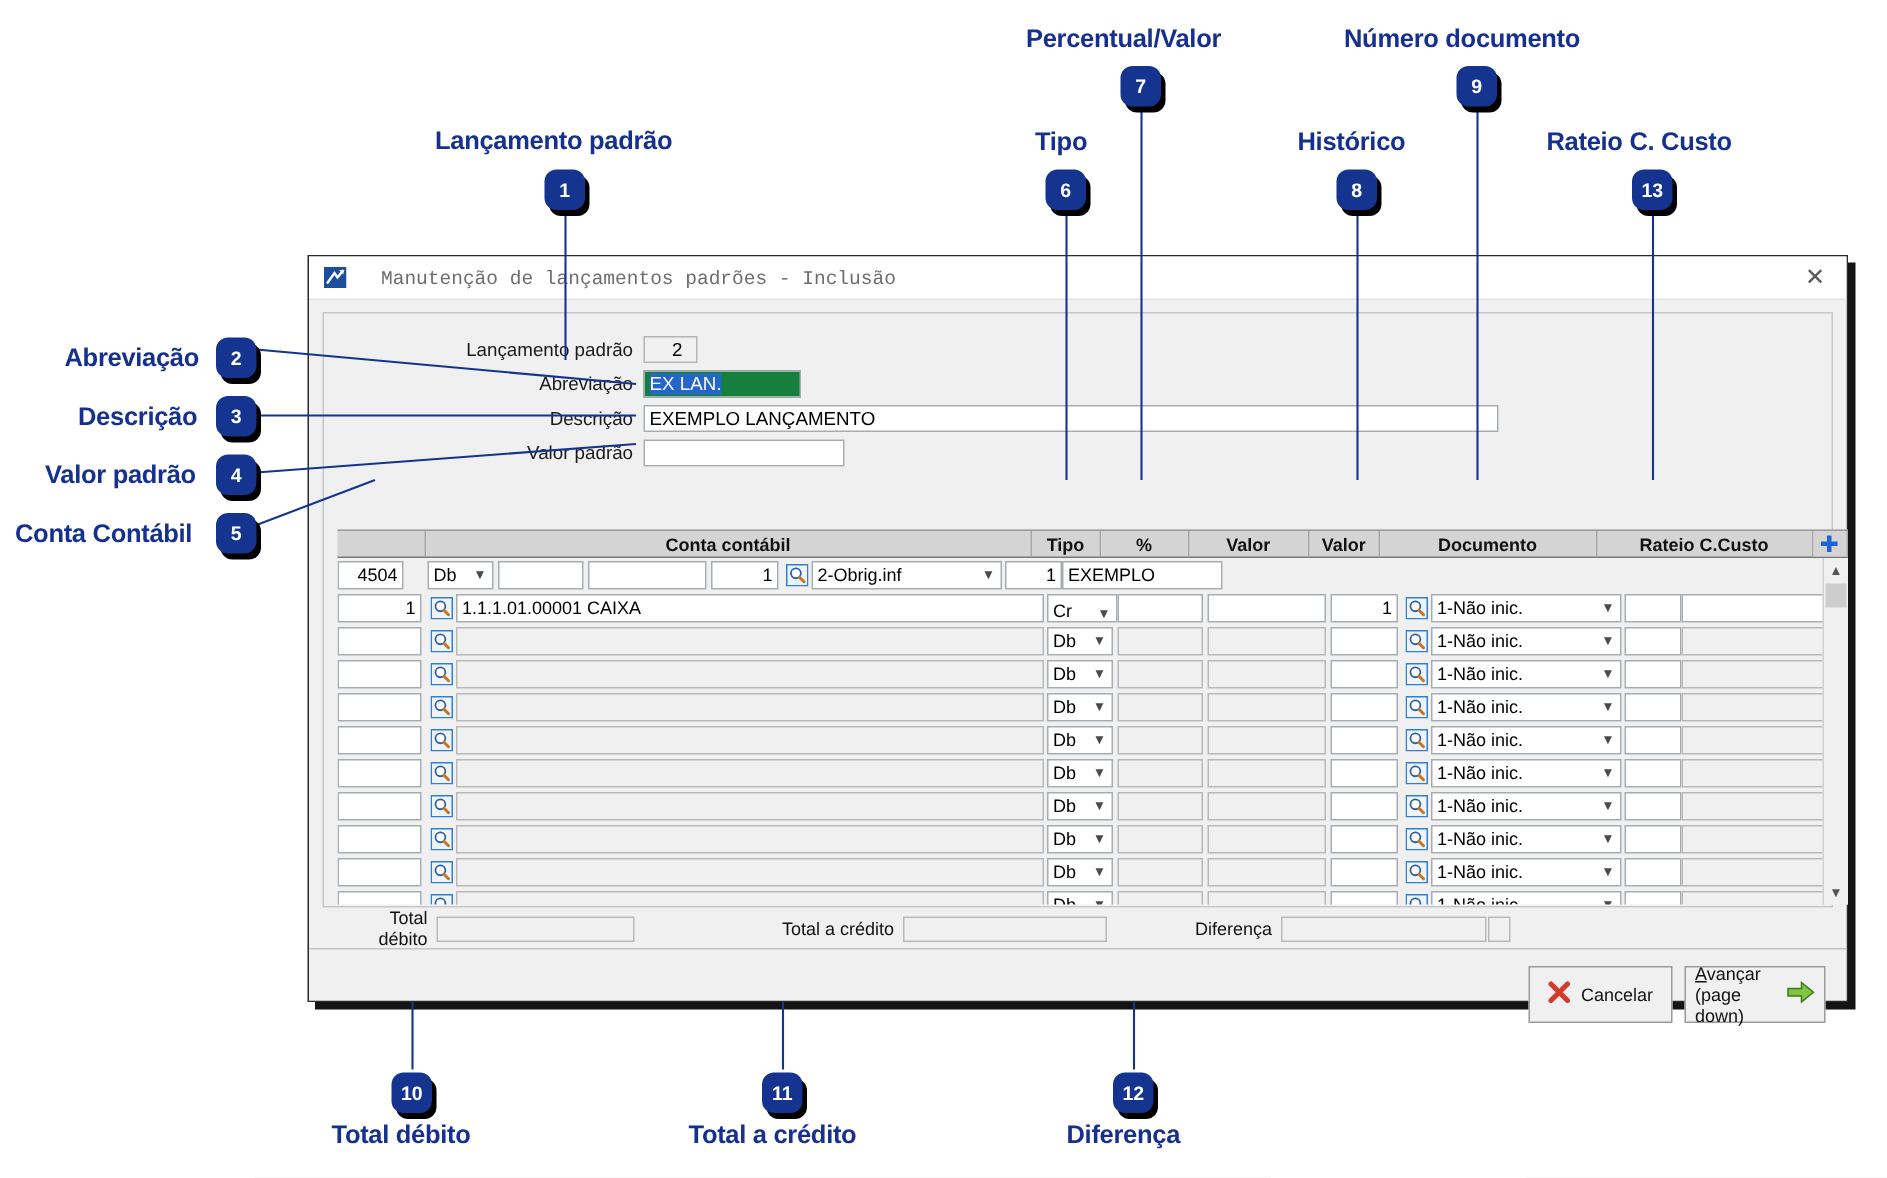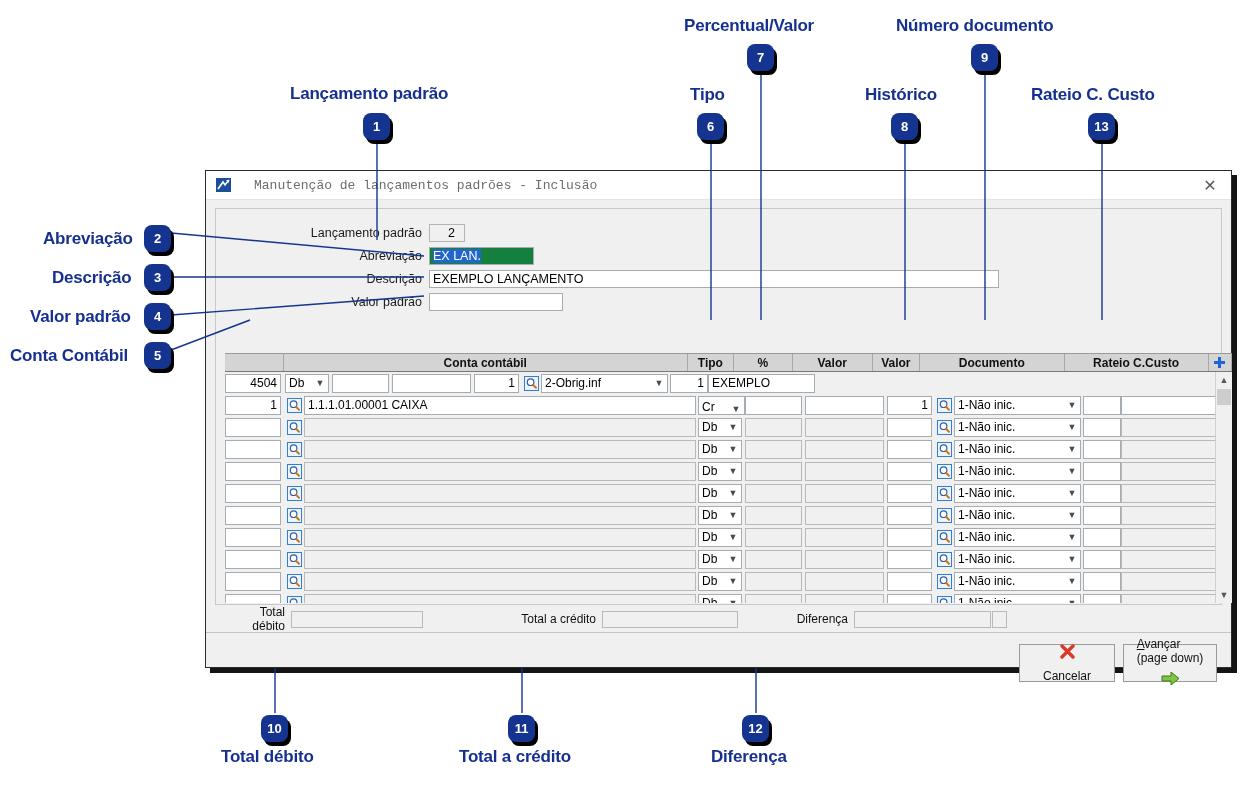--- a/index.html
+++ b/index.html
@@ -140,21 +140,21 @@
     display:flex;align-items:center;font-size:12px;color:#111;
   }
   .tot-in{border:1px solid #b9b9b9;background:#f0f0f0;height:17px;box-sizing:border-box;}
   .sep{
     position:absolute;left:0;top:432px;width:100%;height:1px;background:#c4c4c4;
   }
   .btns{position:absolute;right:14px;top:444px;display:flex;gap:8px;}
   .btn{
     border:1px solid #9b9b9b;background:#f0f0f0;
     display:flex;align-items:center;justify-content:center;
-    font-size:12px;color:#111;box-sizing:border-box;flex-direction:column;
+    font-size:12px;color:#111;box-sizing:border-box;
   }
   #btn-cancel{width:96px;height:38px;gap:7px;}
   #btn-next{width:94px;height:38px;gap:6px;padding:0 6px;}
   .btn-lines{display:flex;flex-direction:column;line-height:14px;text-align:left;}
   .ul{text-decoration:underline;}
 </style>
 </head>
 <body>
 
 <svg id="annot-svg">
@@ -223,21 +223,21 @@
           <div class="c-plus">
             <svg width="13" height="13" viewBox="0 0 13 13">
                 <path d="M5 1 h3 v4 h4 v3 h-4 v4 h-3 v-4 h-4 v-3 h4 z" fill="#1f63d8"></path>
               </svg>
           </div>
         </div>
 
         <div class="gbody" id="grid-body">
             <div class="grow">
               <div class="cell" style="width:60px;">
-                <div class="inp rt" style="width:56px;">4504</div>
+                <div class="inp rt" style="width:44px;">4504</div>
               </div>
               <div class="cell" style="width:47px;">
                 <div class="combo" style="width:44px;">
                   <span class="cv">Db</span>
                   <span class="arw">▼</span>
                 </div>
               </div>
               <div class="cell" style="width:60px;">
                 <div class="inp" style="width:57px;"></div>
               </div>

